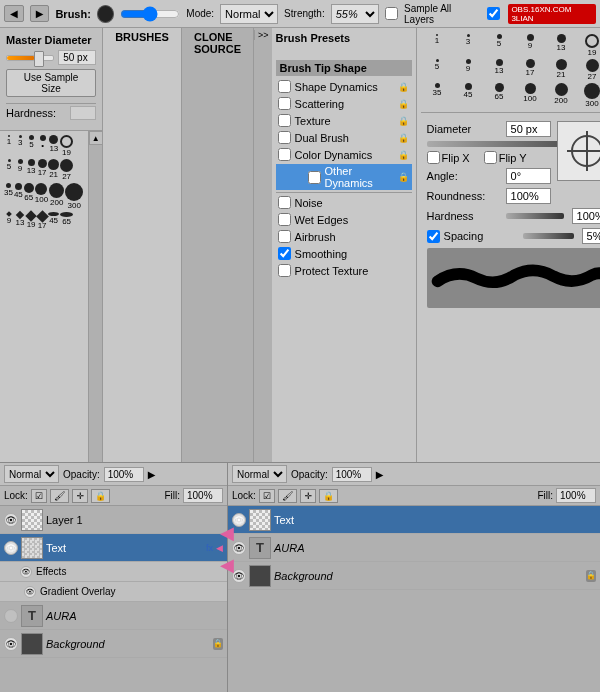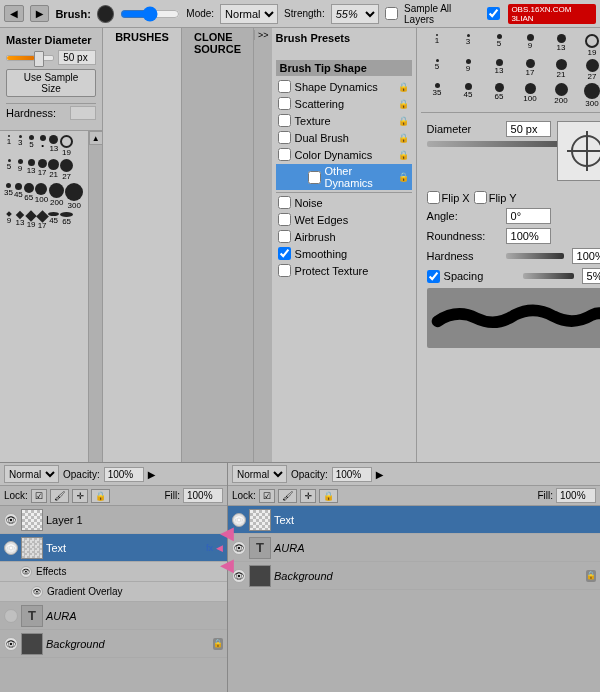--- a/index.html
+++ b/index.html
@@ -206,23 +206,22 @@
     }
     .settings-value {
       background: #fff;
       border: 1px solid #888;
       padding: 1px 4px;
       min-width: 45px;
       font-size: 11px;
     }
     .flip-group {
       display: flex;
-      gap: 4px;
+      gap: 14px;
       margin-bottom: 4px;
-      margin-top: 40px;
     }
     .flip-checkbox {
       display: flex;
       align-items: center;
       gap: 2px;
     }
     .angle-preview {
       width: 60px;
       height: 60px;
       border: 1px solid #888;
@@ -952,21 +951,21 @@
       <span class="layer-arrow">◀</span>
     </div>
 
     <div class="sub-layer">
       <div class="sub-layer-eye">
           <span>👁</span>
         </div>
       <span style="font-size:10px;">Effects</span>
     </div>
 
-    <div class="sub-layer" style="padding-left:31px;text-align:center;">
+    <div class="sub-layer" style="padding-left:24px;text-align:center;">
       <div class="sub-layer-eye">
           <span>👁</span>
         </div>
       <span style="font-size:10px;">Gradient Overlay</span>
     </div>
 
     <div class="layer-row">
       <div class="layer-visibility" style="background:#c0c0c0;"></div>
       <div class="layer-thumb text-t">T</div>
       <span class="layer-name italic">AURA</span>

